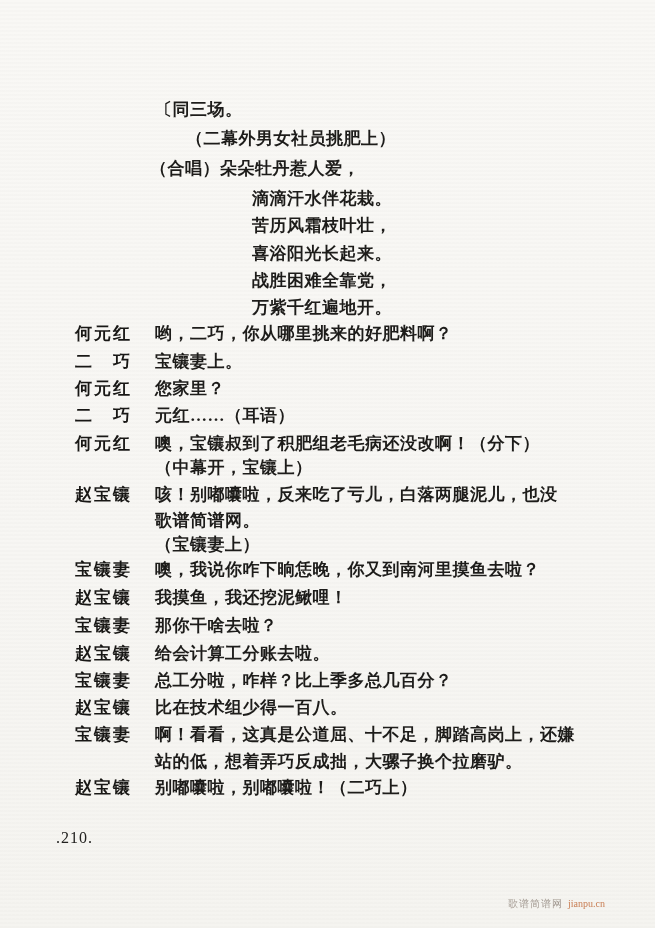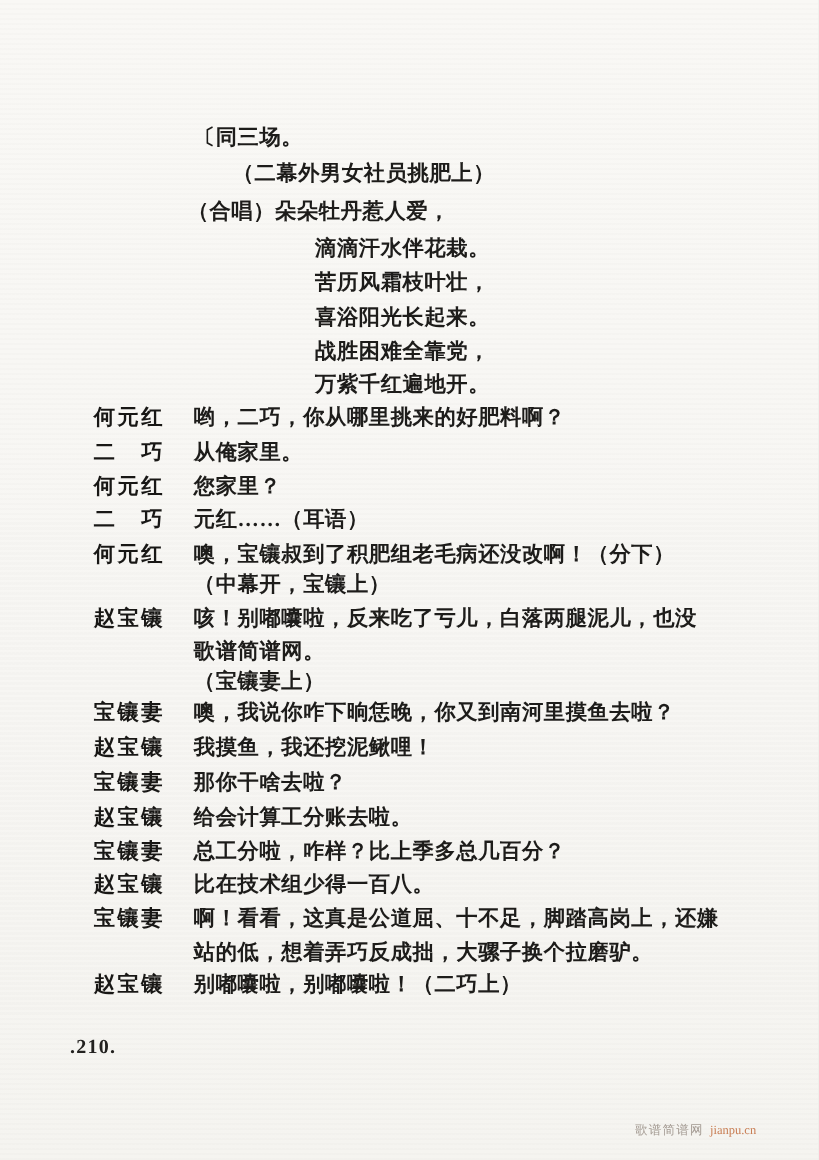--- a/index.html
+++ b/index.html
@@ -47,21 +47,21 @@
     margin-right: 18px;
     font-weight: 700;
     letter-spacing: 2px;
     color: #181715;
   }
   .page-number {
     position: absolute;
     left: 56px;
     top: 829px;
     font-size: 16px;
-    font-weight: 700;
+    font-weight: 400;
     letter-spacing: 1px;
     color: #22211f;
     text-align: right;
   }
   .watermark {
     position: absolute;
     left: 508px;
     top: 897px;
     font-size: 10px;
     white-space: nowrap;
@@ -80,21 +80,21 @@
   <div class="line l-lyric" style="top:187px"><span class="text">滴滴汗水伴花栽。</span></div>
   <div class="line l-lyric" style="top:214px"><span class="text">苦历风霜枝叶壮，</span></div>
   <div class="line l-lyric" style="top:242px"><span class="text">喜浴阳光长起来。</span></div>
   <div class="line l-lyric" style="top:269px"><span class="text">战胜困难全靠党，</span></div>
   <div class="line l-lyric" style="top:296px"><span class="text">万紫千红遍地开。</span></div>
 
   <div class="line l-dialog" style="top:322px">
     <span class="speaker">何元红</span><span class="text">哟，二巧，你从哪里挑来的好肥料啊？</span>
   </div>
   <div class="line l-dialog" style="top:350px">
-    <span class="speaker">二　巧</span><span class="text">从俺家里。</span>
+    <span class="speaker">二　巧</span><span class="text">宝镶妻上。</span>
   </div>
   <div class="line l-dialog" style="top:377px">
     <span class="speaker">何元红</span><span class="text">您家里？</span>
   </div>
   <div class="line l-dialog" style="top:404px">
     <span class="speaker">二　巧</span><span class="text">元红……（耳语）</span>
   </div>
   <div class="line l-dialog" style="top:432px">
     <span class="speaker">何元红</span><span class="text">噢，宝镶叔到了积肥组老毛病还没改啊！（分下）</span>
   </div>

